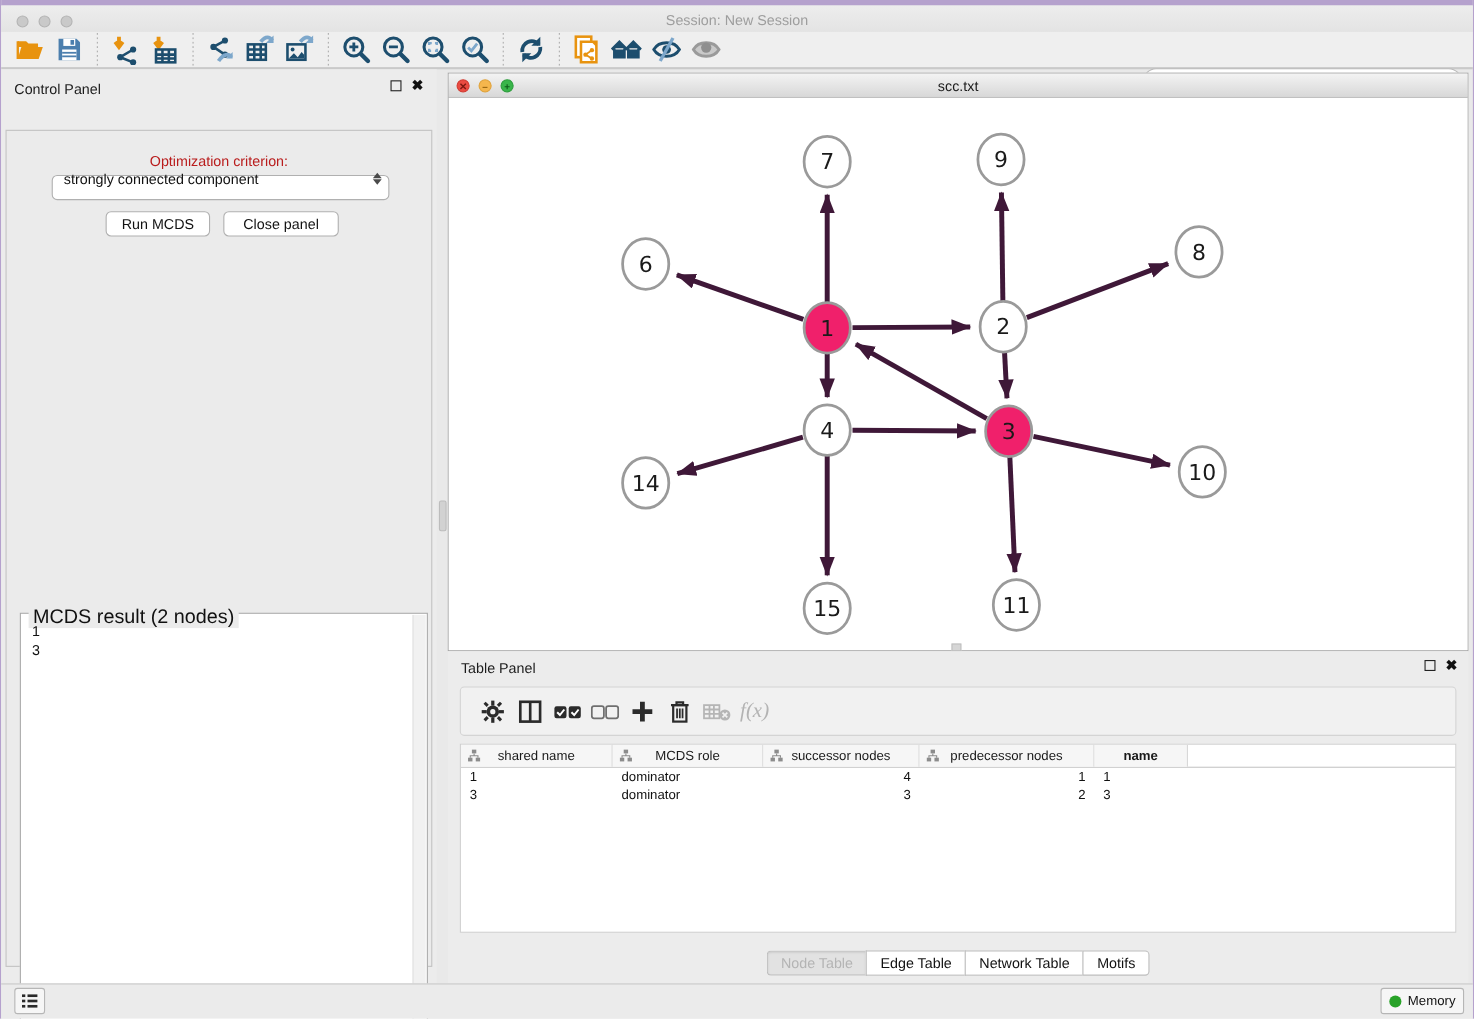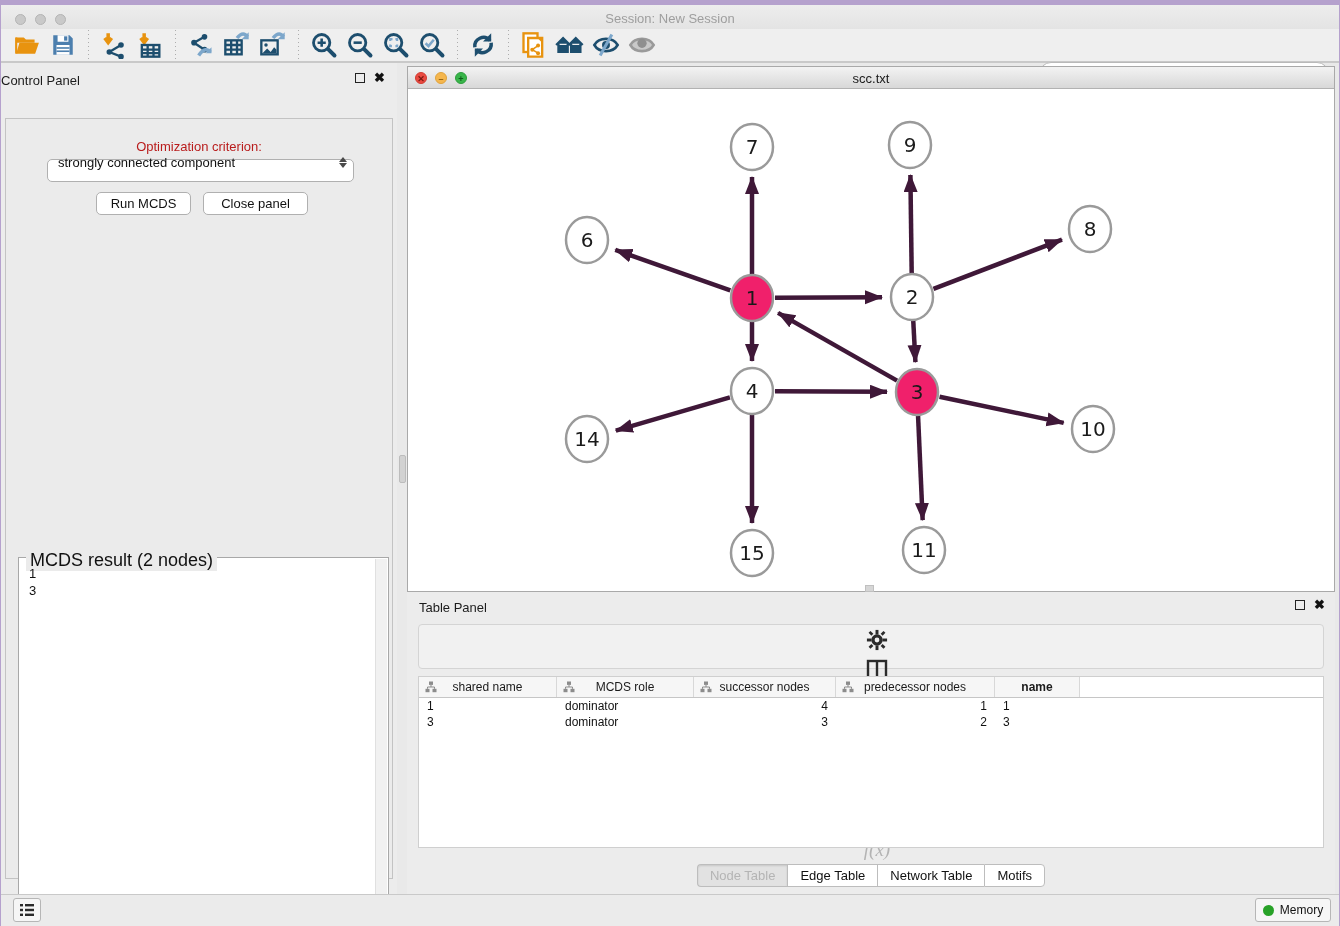--- a/index.html
+++ b/index.html
@@ -15,21 +15,21 @@
   .tb-icon{width:30px;height:30px;display:flex;align-items:center;justify-content:center;margin:0 3px;flex:0 0 auto;}
   .tb-sep{width:1px;height:30px;margin:0 7px;background-image:linear-gradient(#adadad 33%, rgba(0,0,0,0) 0%);background-size:1px 4px;flex:0 0 auto;}
   .search-wrap{position:absolute;right:10px;top:33px;width:290px;height:24px;background:#ffffff;border:1px solid #b9b9b9;border-radius:12px;display:flex;align-items:center;padding:0 8px;box-sizing:border-box;}
   .search-wrap input{border:none;outline:none;flex:1;font-size:12px;background:transparent;margin-left:5px;color:#333;}
   
   .panel-title{font-size:13px;color:#1c1c1c;}
   .float-ico{display:inline-block;width:10px;height:10px;border:1.5px solid #222;box-sizing:border-box;}
   .close-ico{font-size:13px;color:#111;font-weight:bold;line-height:10px;}
   
   .control-panel{position:absolute;left:0;top:63px;width:396px;height:831px;background:#ececec;}
-  .cp-head{position:absolute;left:0;top:10px;}
+  .cp-head{position:absolute;left:12px;top:10px;}
   .cp-tools{position:absolute;right:12px;top:10px;display:flex;gap:9px;align-items:center;}
   .cp-tabs{position:absolute;left:77px;top:33px;display:flex;}
   .seg{border:1px solid #bdbdbd;background:#ffffff;font-size:13px;color:#111;padding:3px 12px;border-right:none;}
   .seg:first-child{border-radius:4px 0 0 4px;}
   .seg:last-child{border-right:1px solid #bdbdbd;border-radius:0 4px 4px 0;}
   .seg.sel{background:#e2e2e2;color:#b4b4b4;box-shadow:inset 0 1px 2px rgba(0,0,0,.12);}
   .cp-body{position:absolute;left:4px;top:55px;width:388px;height:761px;background:#ebebeb;border:1px solid #c3c3c3;box-sizing:border-box;}
   .opt-label{position:absolute;left:0;top:20px;width:100%;text-align:center;font-size:13px;color:#b91c1c;}
   .dropdown{position:absolute;left:41px;top:40px;width:307px;height:23px;background:#ffffff;border:1px solid #b0b0b0;border-radius:5px;display:flex;align-items:center;padding:0 6px 16px 10px;box-sizing:border-box;font-size:13px;color:#111;}
   .dropdown .dd-text{flex:1;}
@@ -50,21 +50,21 @@
   .tl-red{background:#ea4b41;color:#7a1710;border:1px solid #d23b32;}
   .tl-yellow{background:#f5b64d;color:#8f5e0b;border:1px solid #e0a33c;}
   .tl-green{background:#39b54a;color:#0e5c1a;border:1px solid #2d9e3d;}
   .net-title{position:absolute;top:4px;width:100%;text-align:center;font-size:13px;color:#1a1a1a;}
   .net-canvas{position:absolute;left:0;top:22px;width:926px;height:502px;background:#ffffff;}
   .bottom-handle{position:absolute;left:864px;top:585px;width:9px;height:7px;background:#d6d6d6;border:1px solid #c0c0c0;box-sizing:border-box;}
   
   .table-panel{position:absolute;left:406px;top:592px;width:928px;height:302px;background:#ececec;}
   .tp-head{position:absolute;left:12px;top:8px;}
   .tp-tools{position:absolute;right:10px;top:8px;display:flex;gap:9px;align-items:center;}
-  .tp-toolbar{position:absolute;left:11px;top:32px;width:906px;height:45px;background:#f1f1f1;border:1px solid #d4d4d4;border-radius:4px;box-sizing:border-box;display:flex;align-items:center;padding-left:12px;flex-direction:column;}
+  .tp-toolbar{position:absolute;left:11px;top:32px;width:906px;height:45px;background:#f1f1f1;border:1px solid #d4d4d4;border-radius:4px;box-sizing:border-box;display:flex;align-items:center;padding-left:12px;}
   .tp-tb-icon{width:34px;height:30px;display:flex;align-items:center;justify-content:center;flex:0 0 auto;}
   .fx{font-family:"Liberation Serif",serif;font-style:italic;font-size:19px;color:#b3b3b3;}
   .data-table{position:absolute;left:11px;top:84px;width:906px;height:172px;background:#ffffff;border:1px solid #cfcfcf;box-sizing:border-box;overflow:hidden;}
   .thead{display:flex;height:20px;border-bottom:1px solid #c6c6c6;}
   .th{background:#f6f6f6;border-right:1px solid #d8d8d8;box-sizing:border-box;font-size:12px;color:#1a1a1a;display:flex;align-items:center;justify-content:center;gap:6px;position:relative;}
   .th .col-ico{position:absolute;left:6px;top:4px;}
   .trow{display:flex;height:16px;font-size:12px;color:#111;}
   .td{box-sizing:border-box;padding:1px 8px 0 8px;overflow:hidden;white-space:nowrap;}
   .tp-tabs{position:absolute;left:0;top:272px;width:100%;display:flex;justify-content:center;}
   

